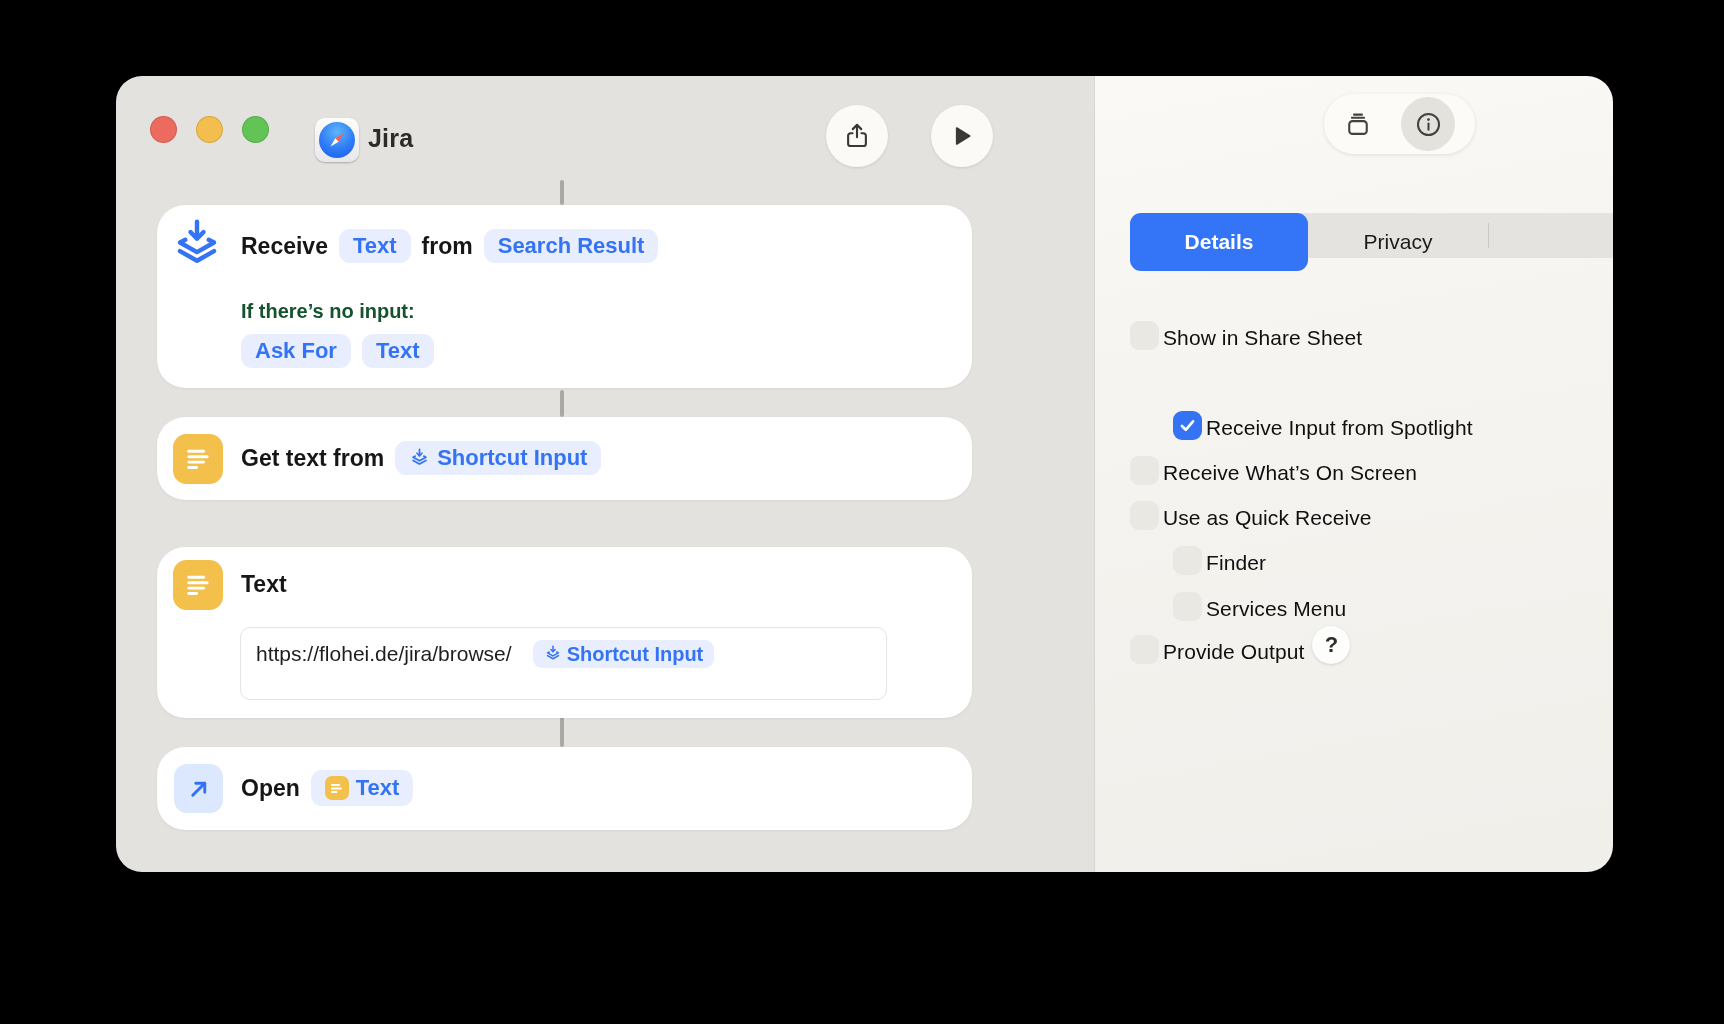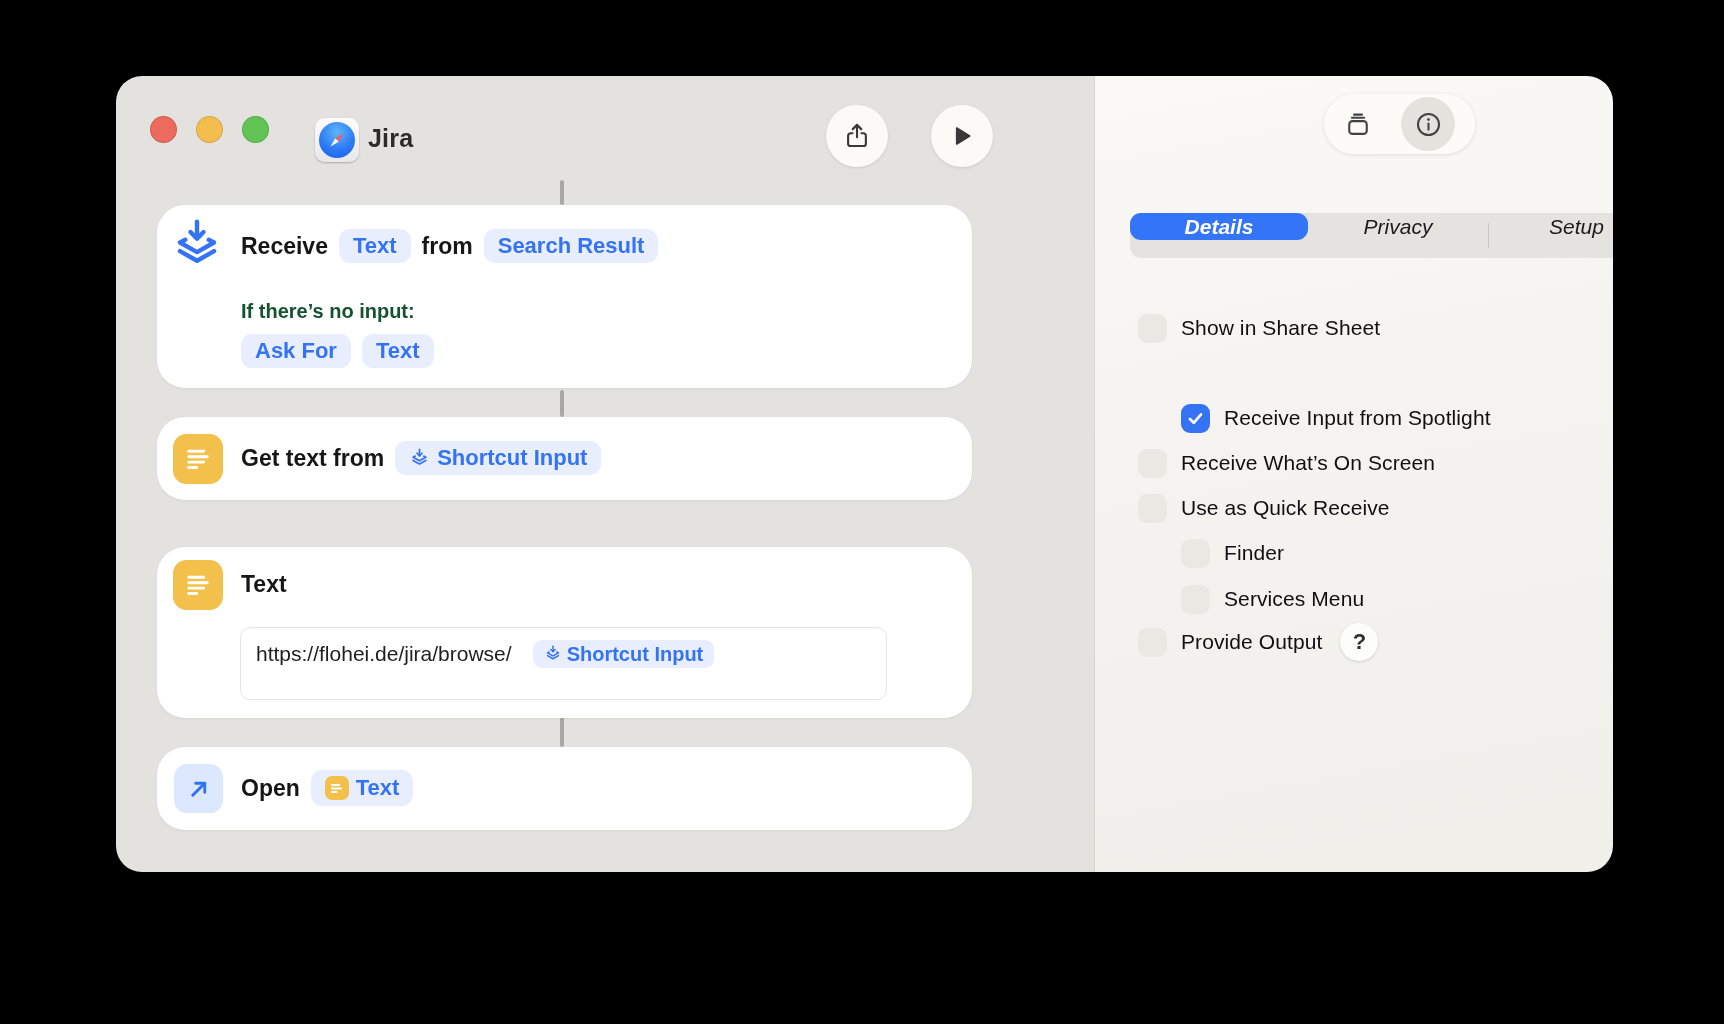--- a/index.html
+++ b/index.html
@@ -45,25 +45,25 @@
   
   .inspector{position:relative;flex:1;height:100%;
              background:linear-gradient(170deg,#FAF9F5 0%,#F4F3EF 45%,#F0EFEA 100%);
              border-left:1px solid #D7D6D2;}
   .seg{position:absolute;left:229px;top:18px;width:151px;height:60px;border-radius:30px;background:#FCFBF8;
        box-shadow:0 1px 4px rgba(0,0,0,.10);}
   .seg .lib{position:absolute;left:20px;top:16px;cursor:pointer;}
   .seg .sel{position:absolute;left:77px;top:3px;width:54px;height:54px;border-radius:50%;background:#E3E2DD;
             display:flex;align-items:center;justify-content:center;cursor:pointer;}
   .tabs{position:absolute;left:35px;top:137px;width:535px;height:45px;background:#E4E3DF;border-radius:11px;}
-  .tab{position:absolute;top:0;height:27px;display:flex;align-items:center;justify-content:center;
-       font-size:21px;color:#1B1B1B;cursor:pointer;font-style:italic;}
+  .tab{position:absolute;top:0;height:58px;display:flex;align-items:center;justify-content:center;
+       font-size:21px;color:#1B1B1B;cursor:pointer;}
   .tab.active{background:#3474F6;color:#FFFFFF;border-radius:11px;font-weight:700;}
   .tabsep{position:absolute;left:358px;top:10px;width:1px;height:25px;background:#C9C8C4;}
-  .optrow{position:absolute;left:8px;width:100%;height:44px;display:flex;align-items:center;gap:14px;}
+  .optrow{position:absolute;left:0;width:100%;height:44px;display:flex;align-items:flex-end;gap:4px;}
   .optrow .cb{width:29px;height:29px;border-radius:9px;flex:0 0 auto;cursor:pointer;}
   .cb.off{background:#E9E8E3;}
   .cb.on{background:#3473F4;display:flex;align-items:center;justify-content:center;}
   .optlabel{font-size:21px;color:#101010;letter-spacing:.1px;}
   .ind0{margin-left:35px;} .ind1{margin-left:78px;}
   .help{width:38px;height:38px;border-radius:50%;background:#FDFDFB;box-shadow:0 1px 3px rgba(0,0,0,.14);
         display:flex;align-items:center;justify-content:center;font-size:22px;font-weight:700;color:#2E2E2C;
         margin-left:4px;cursor:pointer;}
   .addbtn{position:absolute;left:35px;top:619px;width:327px;height:48px;border-radius:12px;background:#E5E4DF;
           display:flex;align-items:center;justify-content:center;font-size:21px;color:#111;cursor:pointer;}
@@ -218,21 +218,20 @@
             <path d="M12 11.2 V16.4"></path>
             <circle cx="12" cy="7.9" r="1.15" fill="#434240" stroke="none"></circle>
           </svg>
         </div>
       </div>
 
       <div class="tabs">
         <div class="tab active" style="left:0;width:178px;">Details</div>
         <div class="tab" style="left:178px;width:180px;">Privacy</div>
         <div class="tabsep"></div>
-        <div class="tab" style="left:358px;width:177px;">Setup</div>
       </div>
 
       <div class="optrow" style="top:230px;">
         <span class="cb off ind0"></span>
         <span class="optlabel">Show in Share Sheet</span>
       </div>
       <div class="optrow" style="top:320px;">
         <span class="cb on ind1">
           <svg width="19" height="19" viewBox="0 0 24 24" fill="none" stroke="#FFFFFF" stroke-width="3.4" stroke-linecap="round" stroke-linejoin="round">
               <path d="M5 12.6 L9.8 17.4 L19 6.8"></path>

